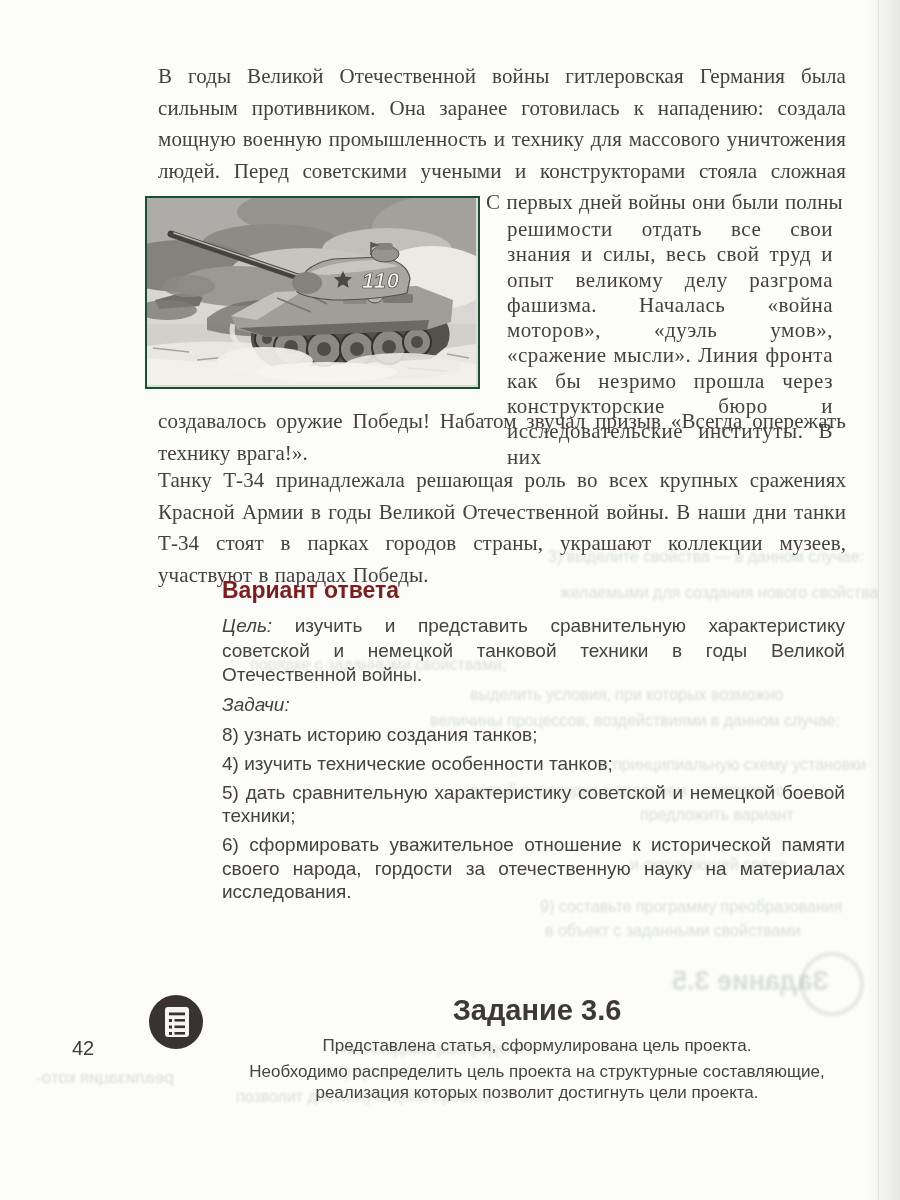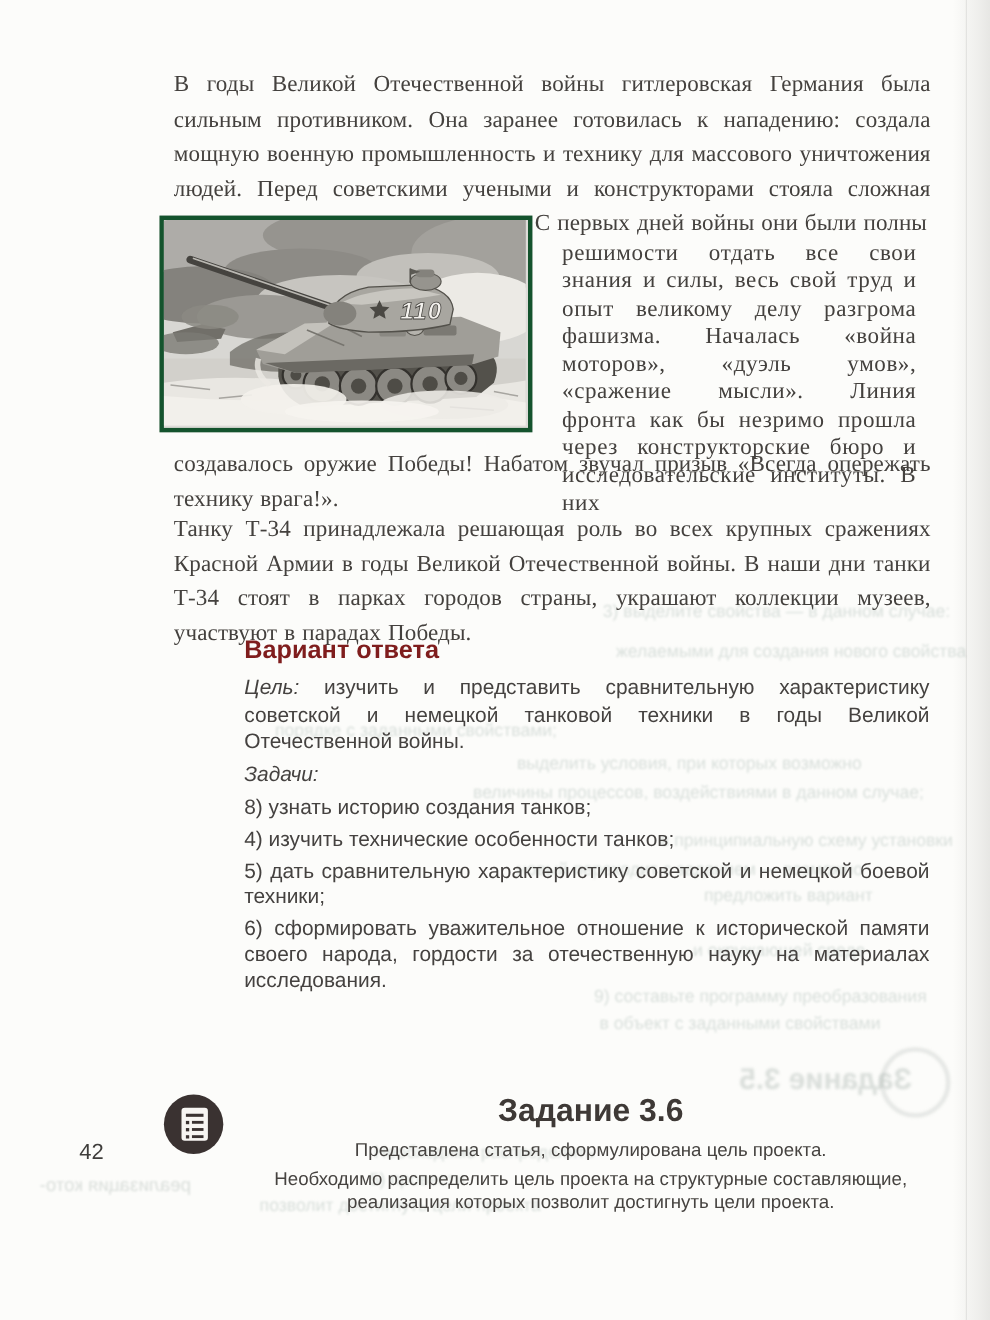--- a/index.html
+++ b/index.html
@@ -24,21 +24,21 @@
   .g12{left:672px;top:966px;font-size:27px;font-weight:bold;opacity:.30;filter:blur(1.4px);}
   .g13{left:36px;top:1068px;font-size:17px;}
   .g14{left:340px;top:1040px;} .g15{left:336px;top:1064px;} .g16{left:236px;top:1088px;}
   .ghost-ring{position:absolute;left:800px;top:952px;width:56px;height:56px;border-radius:50%;
     border:4px solid rgba(150,160,154,0.22);filter:blur(1.5px);}
 
   
   .serif{font-size:21px;line-height:31.5px;text-align:justify;letter-spacing:.1px;word-spacing:1px;margin:13px;}
   .para1{position:absolute;left:145px;top:48px;width:688px;}
   .media{position:absolute;left:145px;top:196px;width:688px;display:flex;}
-  .tank-figure{flex:none;width:331px;height:189px;border:4px solid #14532d;margin:0;background:#dddcd8;}
+  .tank-figure{flex:none;width:331px;height:189px;border:2px solid #14532d;margin:0;background:#dddcd8;}
   .tank-figure svg{display:block;}
   .wrapcol{flex:1;margin-left:27px;font-size:21px;line-height:25.3px;text-align:justify;
     letter-spacing:.5px;word-spacing:1px;}
   .cont{position:absolute;left:145px;top:393px;width:688px;}
   .para2{position:absolute;left:145px;top:452px;width:688px;}
 
   
   .answer{position:absolute;left:222px;top:577px;width:623px;
     font-family:"Liberation Sans", sans-serif;color:#454240;}
   .answer h2{margin:0;font-size:23px;line-height:26px;font-weight:bold;color:#7f1d1d;}

